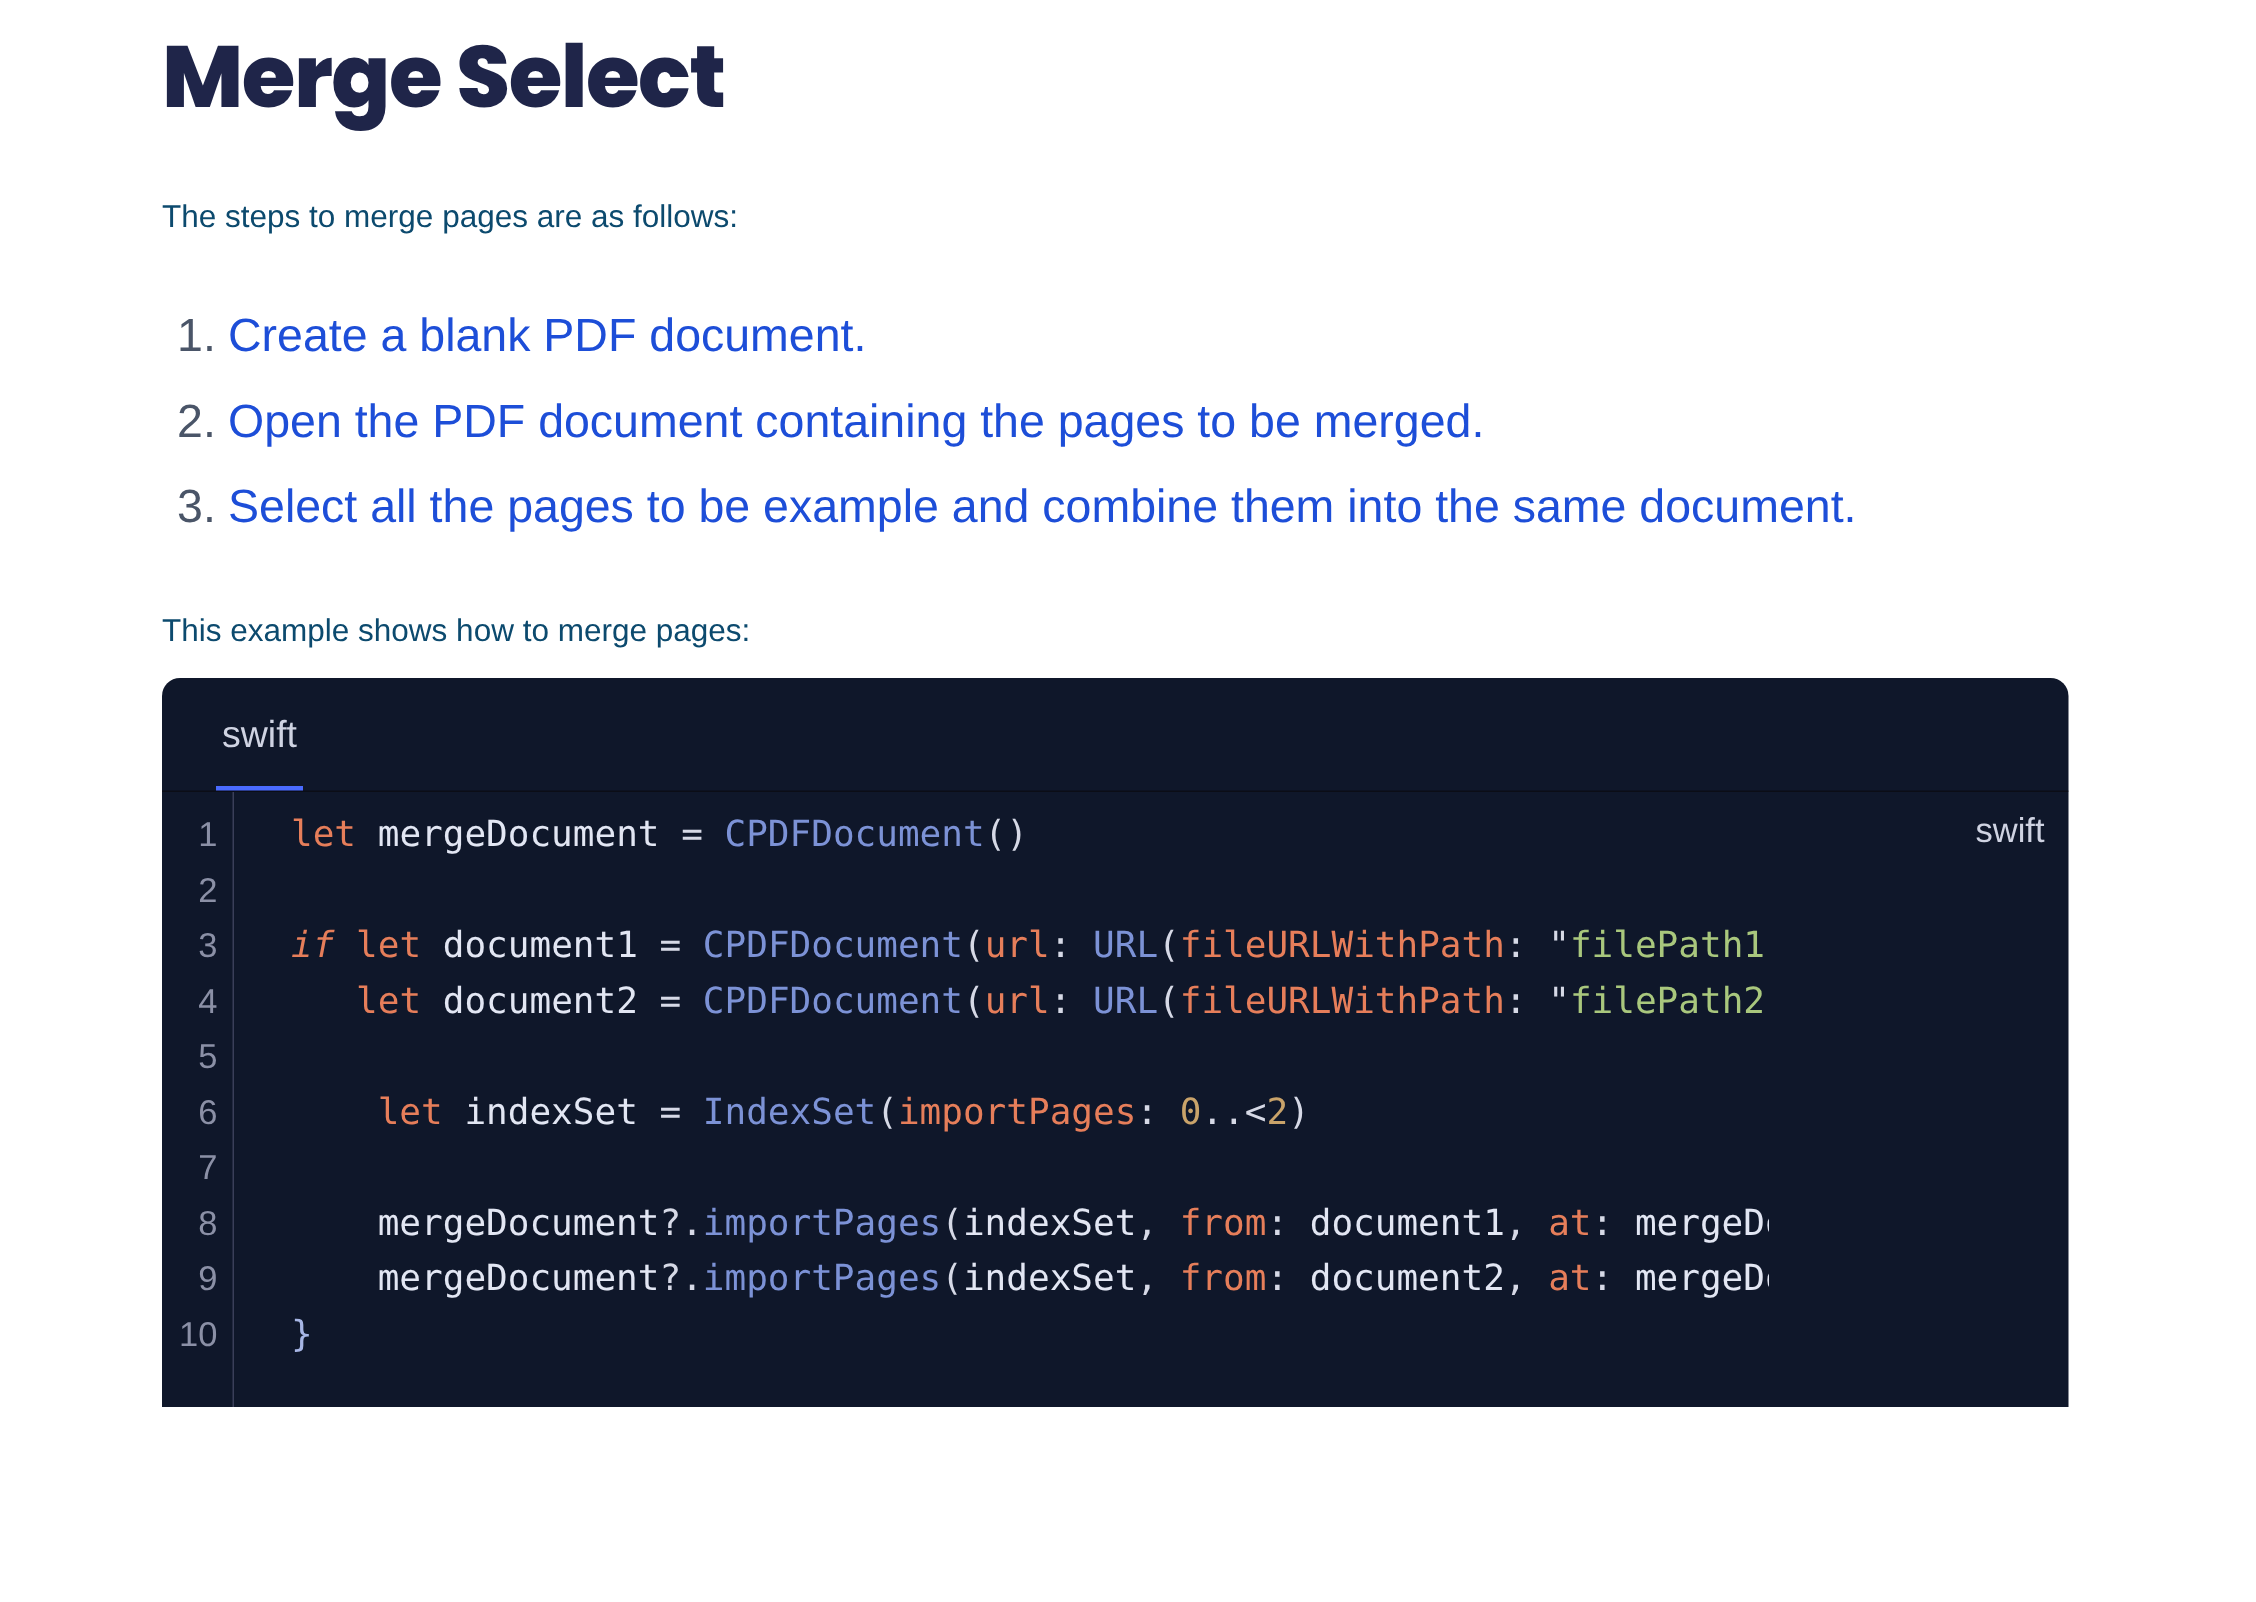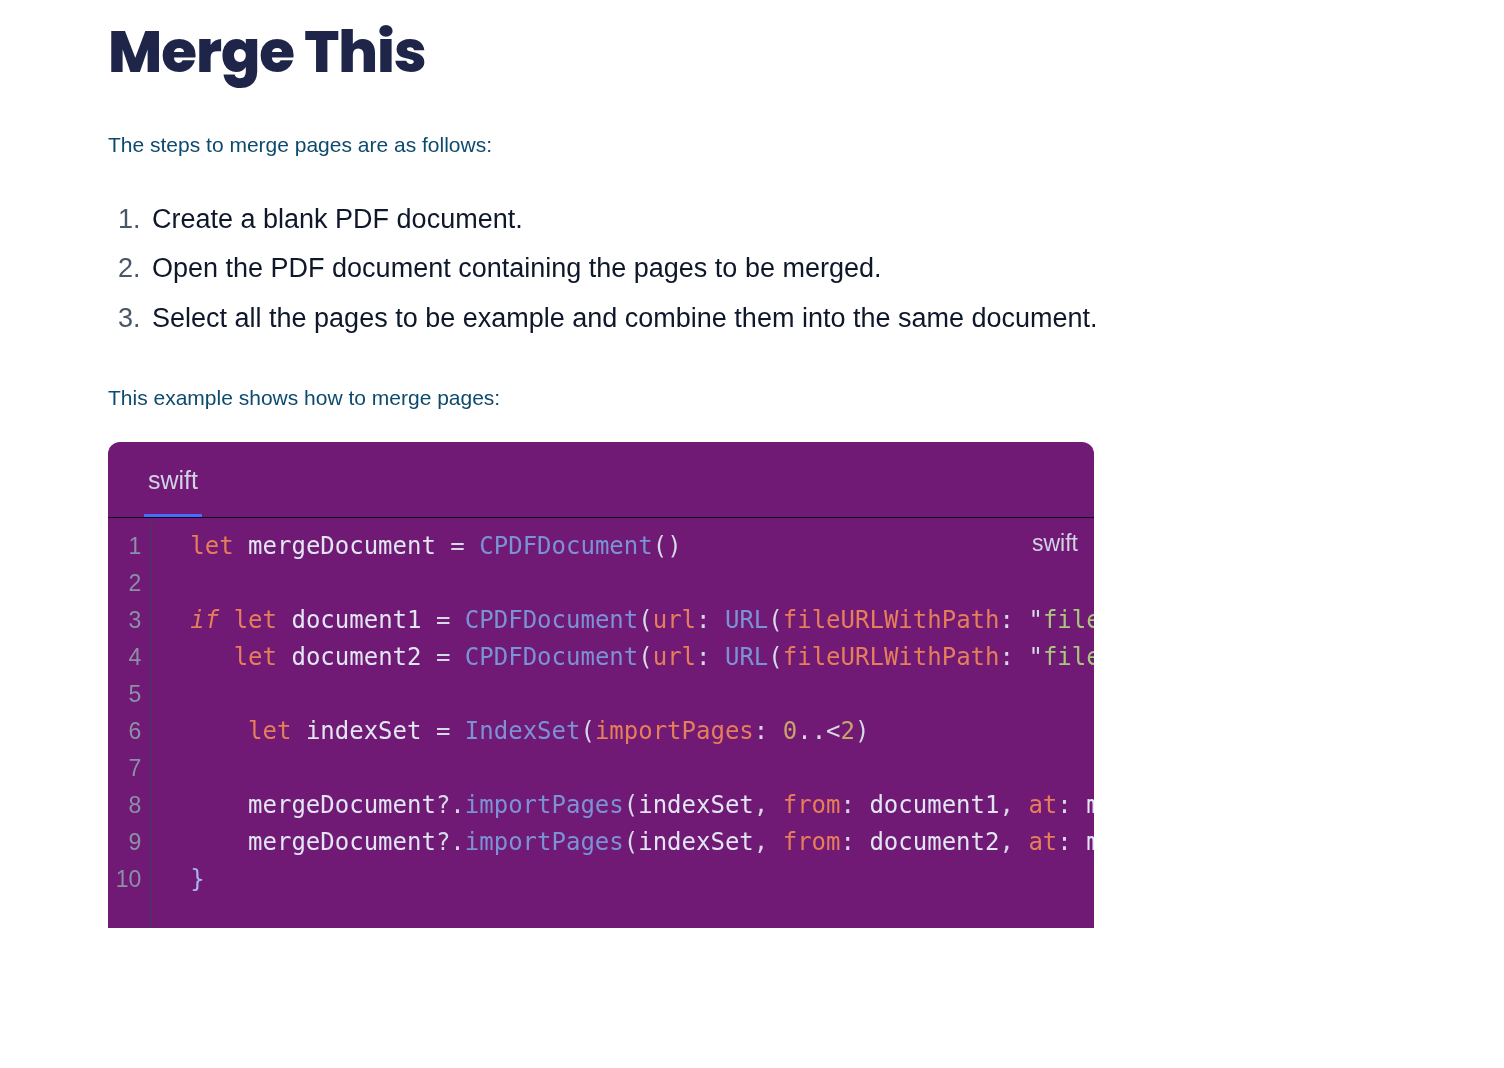--- a/index.html
+++ b/index.html
@@ -31,39 +31,39 @@
     margin-bottom: 34px;
     line-height: 1.5;
   }
   ol.steps {
     list-style: none;
     counter-reset: step;
     margin: 0 0 38px 10px;
   }
   ol.steps li {
     counter-increment: step;
-    font-size: 27px;
-    color: #0f172a;
+    font-size: 31px;
+    color: #1d4ed8;
     line-height: 1.85;
     padding-left: 34px;
     position: relative;
   }
   ol.steps li::before {
     content: counter(step) ".";
     position: absolute;
     left: 0;
     color: #4a5568;
   }
-  p.followup { margin-bottom: 28px; }
+  p.followup { margin-bottom: 16px; }
 
   
   .code-panel {
-    background: #701a75;
+    background: #0f172a;
     border-radius: 12px 12px 0 0;
-    width: 986px;
+    width: 1271px;
     position: relative;
     overflow: hidden;
   }
   .tabs {
     display: flex;
     gap: 44px;
     height: 76px;
     align-items: center;
     padding: 0 40px;
     border-bottom: 1px solid #0b0d16;
@@ -137,21 +137,21 @@
   .num  { color: #c9a36a; }           
   .attr { color: #e67e5a; }           
   .pun  { color: #d6d9e6; }           
   .brace{ color: #a7b6e5; }           
   .id   { color: #e2e6f3; }
 </style>
 </head>
 <body>
 
 <div class="page">
-  <h1 class="title">Merge This</h1>
+  <h1 class="title">Merge Select</h1>
 
   <p class="intro">The steps to merge pages are as follows:</p>
 
   <ol class="steps">
     <li>Create a blank PDF document.</li>
     <li>Open the PDF document containing the pages to be merged.</li>
     <li>Select all the pages to be example and combine them into the same document.</li>
   </ol>
 
   <p class="followup">This example shows how to merge pages:</p>

